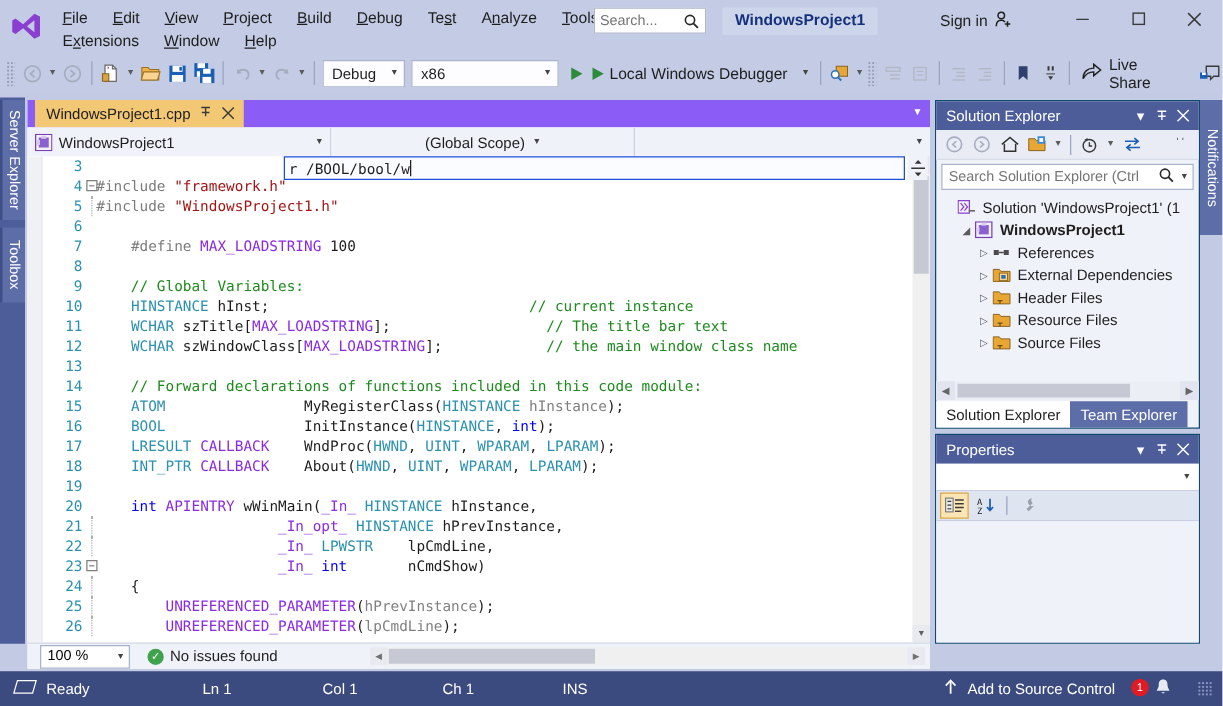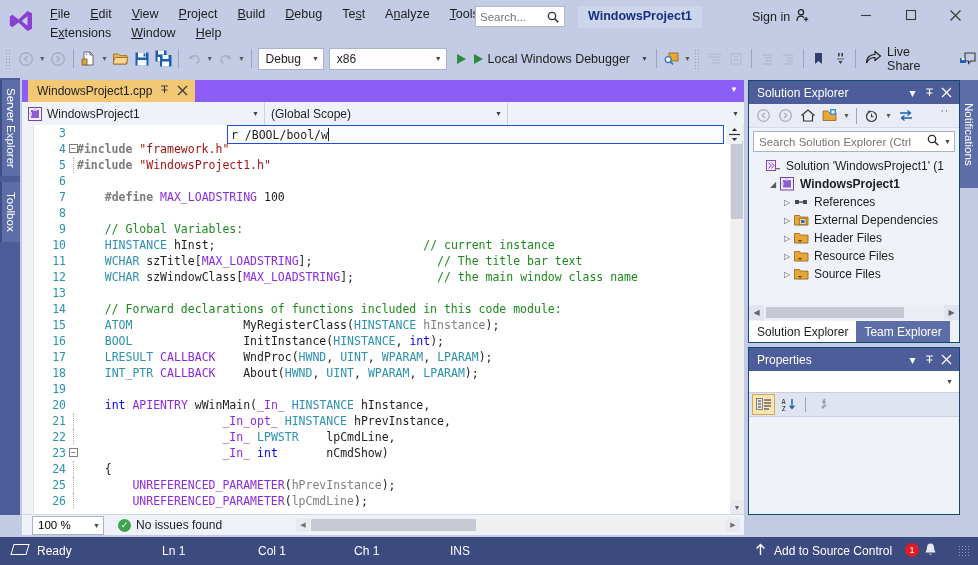--- a/index.html
+++ b/index.html
@@ -171,21 +171,21 @@
   .fold {
     position: absolute; left: 47px; top: 3px; width: 9px; height: 9px;
     border: 1px solid #7f7f7f; background: #fff; color: #4a4a4a;
     font-size: 8px; line-height: 7px; text-align: center;
     font-family: "DejaVu Sans Mono", monospace;
   }
   .vbar { position: absolute; left: 51px; top: 0; width: 1px; height: 16px; background: #9a9a9a; }
   .vbar.dot { background: transparent; border-left: 1px dotted #b0b0b0; }
 
   
-  .t-pre   { color: #7c7c7c; font-weight: bold; }
+  .t-pre   { color: #7c7c7c; }
   .t-str   { color: #a31515; }
   .t-cmt   { color: #1e8a1e; }
   .t-kw    { color: #0000ff; }
   .t-type  { color: #2b91af; }
   .t-macro { color: #8a2be2; }
   .t-id    { color: #1e1e1e; }
   .t-var   { color: #808080; }
 
   
   .vs-input {
@@ -600,21 +600,21 @@
                 <rect x="0.5" y="0.5" width="13" height="13" fill="none" stroke="#7a3fb5" stroke-width="1"></rect>
                 <rect x="3" y="3" width="8" height="8" fill="#8a5fd0"></rect>
                 <rect x="5" y="1.5" width="4" height="2.5" fill="#d8c8f0"></rect>
                 <rect x="1.5" y="5" width="2.5" height="4" fill="#d8c8f0"></rect>
               </svg>
           </span>
           <span>WindowsProject1</span>
         </span>
         <span class="caret">▼</span>
       </div>
-      <div class="navcombo" style="width:243px;">
+      <div class="navcombo" style="width:243px;justify-content:center;">
         <span>(Global Scope)</span>
         <span class="caret">▼</span>
       </div>
       <div class="navcombo" style="width:236px;border-right:none;">
         <span></span>
         <span class="caret">▼</span>
       </div>
     </div>
 
     <div class="code-area">

